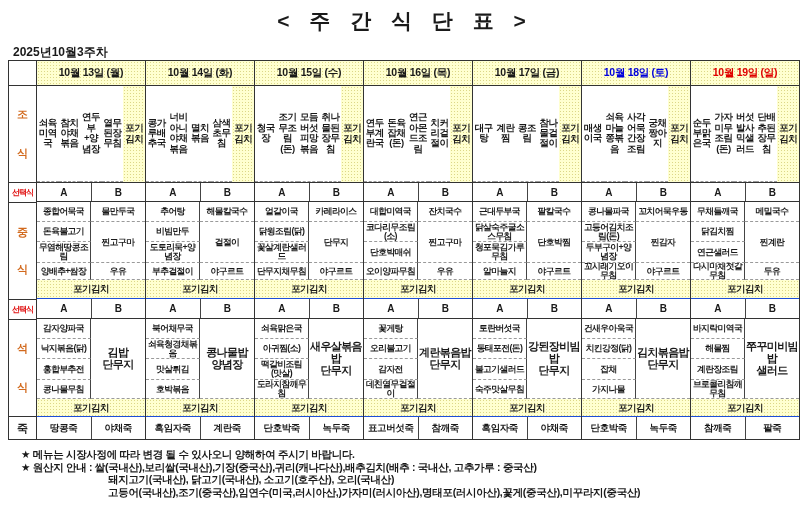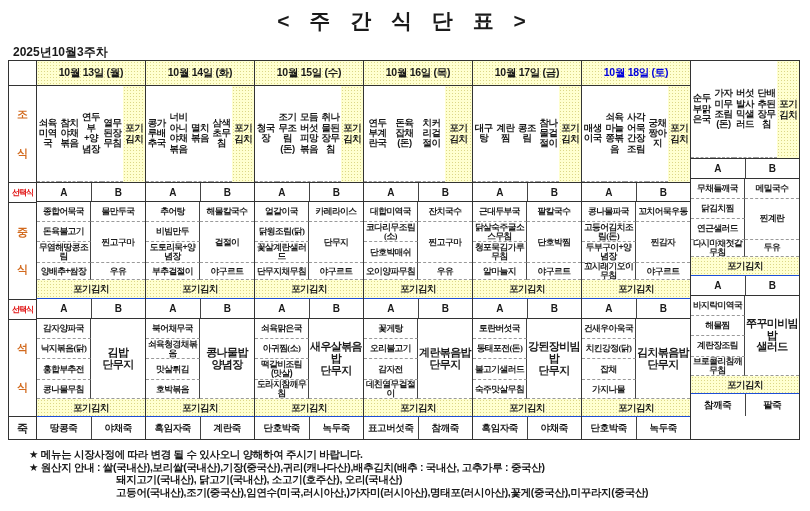--- a/index.html
+++ b/index.html
@@ -65,31 +65,31 @@
   .meal-block{display:grid;grid-template-columns:1fr 1fr;border-bottom:4px solid #1d4ed8;box-sizing:border-box;}
   .meal-block.lunch{height:97px;grid-template-rows:20px 20px 21px 17px 18px;}
   .meal-block.dinner{height:98px;grid-template-rows:20px 20px 21px 19px 17px;}
   .gcell{
     box-sizing:border-box;display:flex;align-items:center;justify-content:center;
     text-align:center;font-size:8.8px;line-height:1.05;letter-spacing:-0.6px;
     padding:0 1px;min-width:0;overflow:hidden;
   }
   .gcell.a{grid-column:1;border-right:1px solid #444;}
   .gcell.b{grid-column:2;}
-  .r1{grid-row:1;} .r2{grid-row:2;font-family:Liberation Serif, serif;} .r3{grid-row:3;} .r4{grid-row:4;}
+  .r1{grid-row:1;} .r2{grid-row:2;} .r3{grid-row:3;} .r4{grid-row:4;}
   .r23{grid-row:2/4;}
   .dash{border-bottom:1px dashed #9a9a9a;}
   .bspan{grid-row:1/5;flex-direction:column;gap:0;font-size:11px;}
   .kimchi-row{grid-column:1/3;grid-row:5;font-size:9.5px;}
 
   .porr-row{height:22px;display:flex;box-sizing:border-box;}
   .porr-row .half{flex:1;display:flex;align-items:center;justify-content:center;font-size:9.5px;letter-spacing:-0.4px;min-width:0;}
   .porr-row .half.a{border-right:1px solid #444;box-sizing:border-box;}
 
-  .notes{position:absolute;left:29px;top:448px;font-size:10.5px;letter-spacing:-0.3px;}
+  .notes{position:absolute;left:21px;top:448px;font-size:10.5px;letter-spacing:-0.3px;}
   .notes .line{height:12.5px;line-height:12.5px;white-space:nowrap;}
   .notes .indent{margin-left:87px;}
 </style>
 </head>
 <body>
 
 <div class="sheet">
 
   <div class="title">&lt; 주 간 식 단 표 &gt;</div>
   <div class="week">2025년10월3주차</div>
@@ -265,20 +265,21 @@
       <div class="half">녹두죽</div>
     </div>
   </div>
 
   <div class="day">
     <div class="cell date-cell dotted-bg" style="color: rgb(26, 26, 26);">10월 16일 (목)</div>
 
     <div class="bf-block">
       <div class="cell">연두부계란국</div>
       <div class="cell">돈육잡채(돈)</div>
+      <div class="cell">연근아몬드조림</div>
       <div class="cell">치커리겉절이</div>
       <div class="cell dotted-bg">포기김치</div>
     </div>
 
     <div class="sel-row">
       <div class="half a">A</div>
       <div class="half">B</div>
     </div>
 
     <div class="meal-block lunch">
@@ -409,20 +410,21 @@
       <div class="gcell kimchi-row dotted-bg">포기김치</div>
     </div>
 
     <div class="porr-row">
       <div class="half a">단호박죽</div>
       <div class="half">녹두죽</div>
     </div>
   </div>
 
   <div class="day">
+    <div class="cell date-cell dotted-bg" style="color: rgb(224, 0, 0);">10월 19일 (일)</div>
 
     <div class="bf-block">
       <div class="cell">순두부맑은국</div>
       <div class="cell">가자미무조림(돈)</div>
       <div class="cell">버섯발사믹샐러드</div>
       <div class="cell">단배추된장무침</div>
       <div class="cell dotted-bg">포기김치</div>
     </div>
 
     <div class="sel-row">

